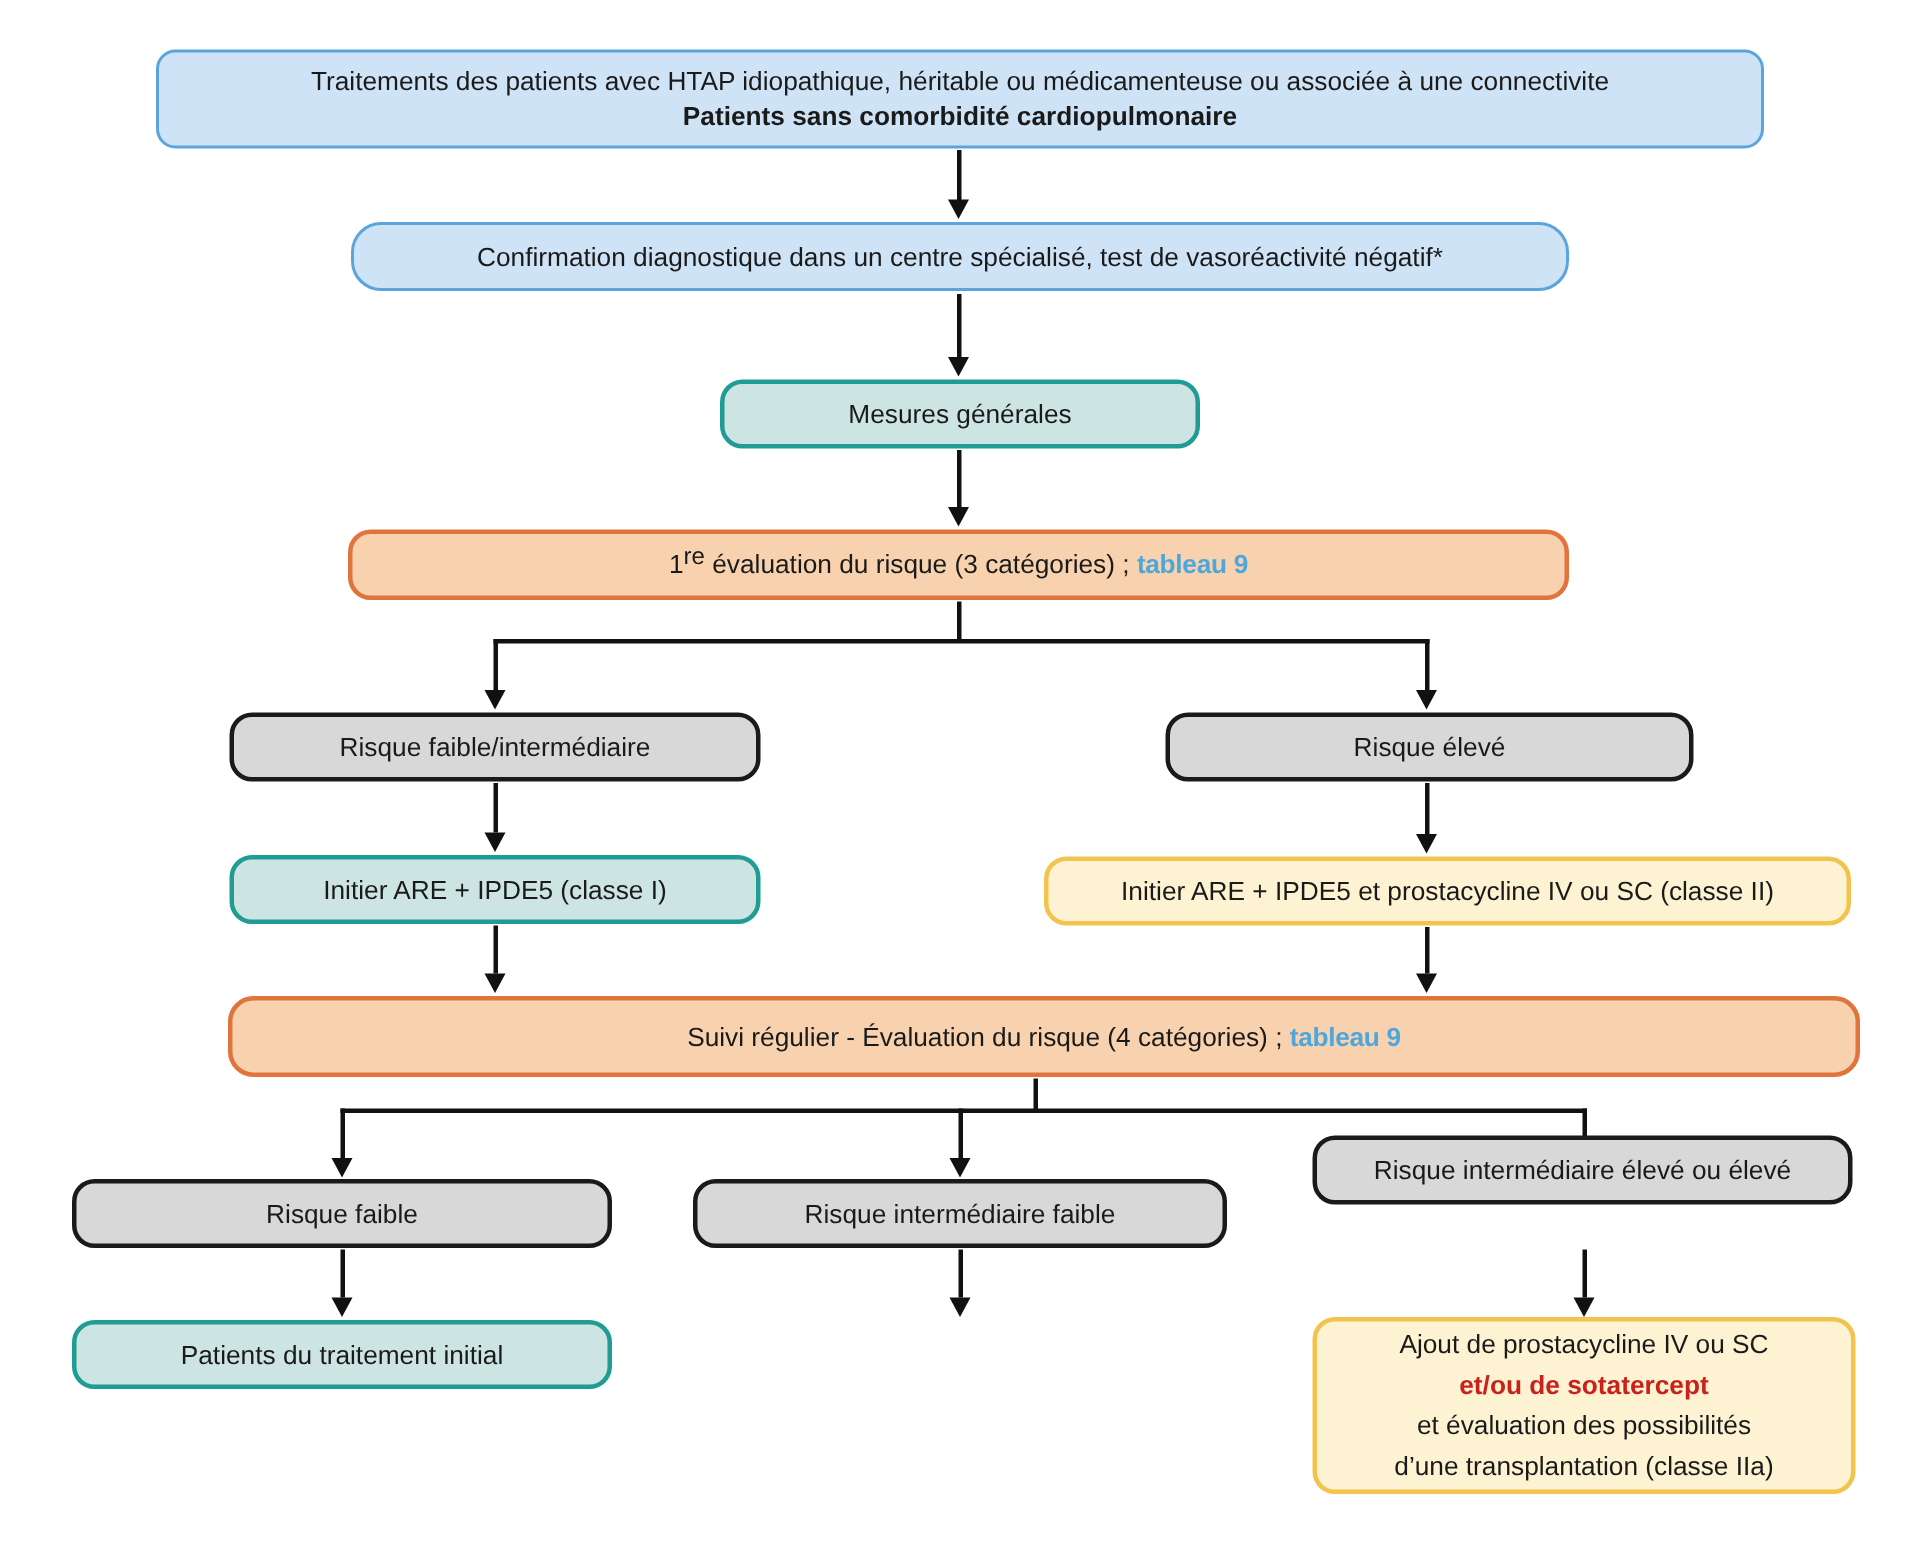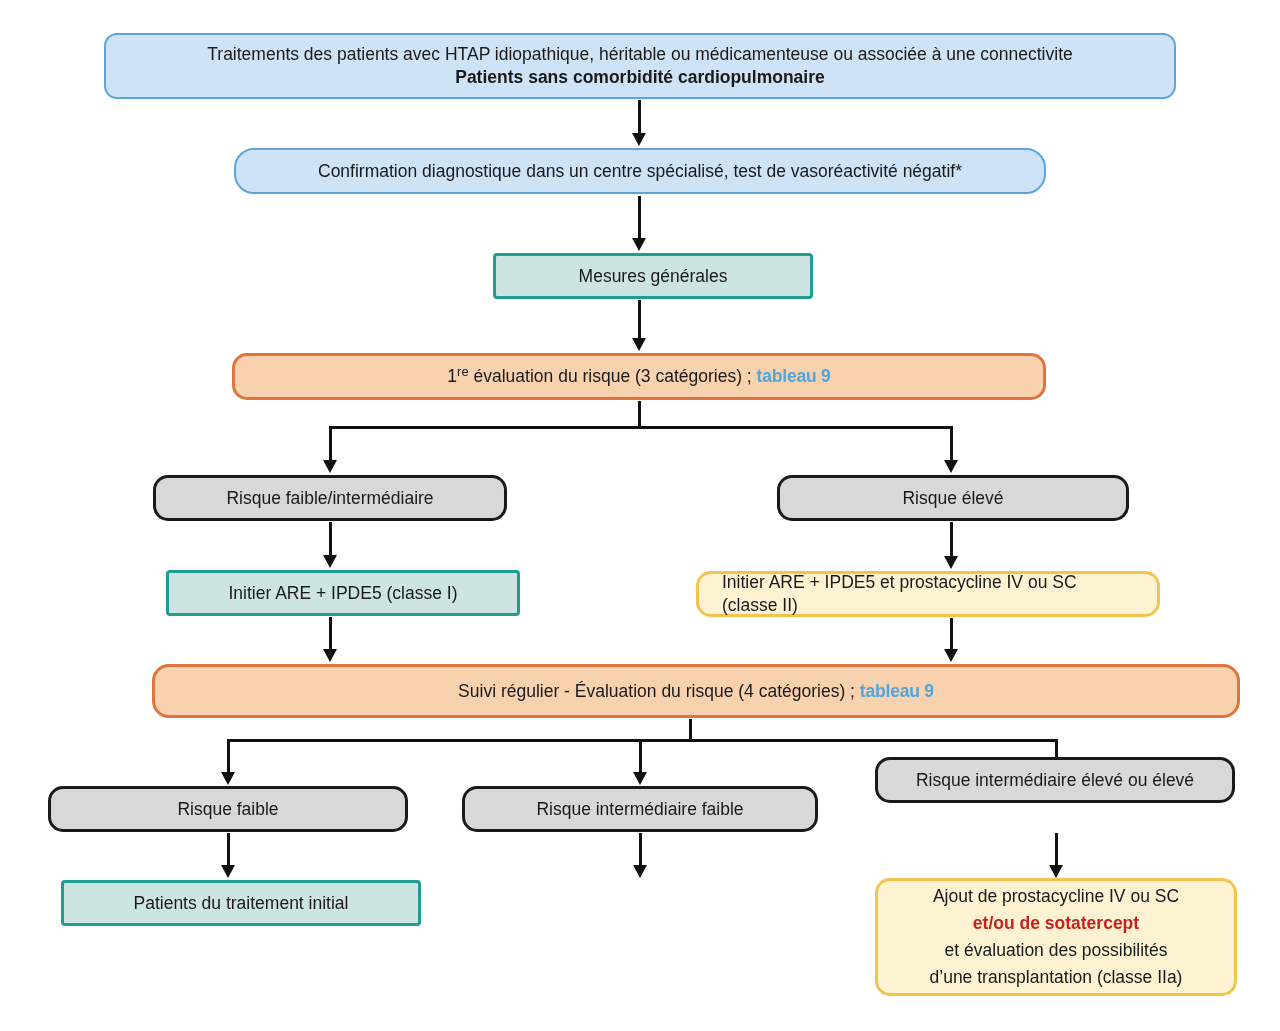--- a/index.html
+++ b/index.html
@@ -28,22 +28,21 @@
     padding: 2px 23px;
   }
   .blue {
     background: var(--blue-fill);
     border: 2.5px solid var(--blue-border);
     border-radius: 20px;
   }
   .teal {
     background: var(--teal-fill);
     border: 3px solid var(--teal-border);
-    border-radius: 4px;
-    margin-left: 13px;
+    border-radius: 15px;
   }
   .orange {
     background: var(--orange-fill);
     border: 3px solid var(--orange-border);
     border-radius: 15px;
   }
   .gray {
     background: var(--gray-fill);
     border: 3px solid var(--gray-border);
     border-radius: 15px;
@@ -56,21 +55,21 @@
   .bold { font-weight: bold; }
   .red  { font-weight: bold; color: var(--red-text); }
   .tableau-link {
     font-weight: bold;
     color: var(--link-blue);
     letter-spacing: -0.2px;
     white-space: pre;
   }
   .multiline { line-height: 27px; }
   sup.re {
-    font-size: 13px;
+    font-size: 16px;
     line-height: 0;
     vertical-align: 6px;
   }
   
   .vline {
     position: absolute;
     width: 3px;
     background: var(--arrow);
   }
   .hline {
@@ -135,21 +134,21 @@
   </div>
 
   <div class="vline" style="left:329px; top:522px; height:33px;"></div>
   <div class="ahead" style="left:323px; top:555px;"></div>
   <div class="vline" style="left:950px; top:522px; height:34px;"></div>
   <div class="ahead" style="left:944px; top:556px;"></div>
 
   <div class="box teal" style="left:153px; top:570px; width:354px; height:46px;">
     <div>Initier ARE + IPDE5 (classe I)</div>
   </div>
-  <div class="box yellow" style="left:696px; top:571px; width:464px; height:46px;">
+  <div class="box yellow" style="left:696px; top:571px; width:538px; height:46px;">
     <div>Initier ARE + IPDE5 et prostacycline IV ou SC (classe II)</div>
   </div>
 
   <div class="vline" style="left:329px; top:617px; height:32px;"></div>
   <div class="ahead" style="left:323px; top:649px;"></div>
   <div class="vline" style="left:950px; top:618px; height:31px;"></div>
   <div class="ahead" style="left:944px; top:649px;"></div>
 
   <div class="box orange" style="left:152px; top:664px; width:1088px; height:54px; border-radius:17px;">
     <div>

